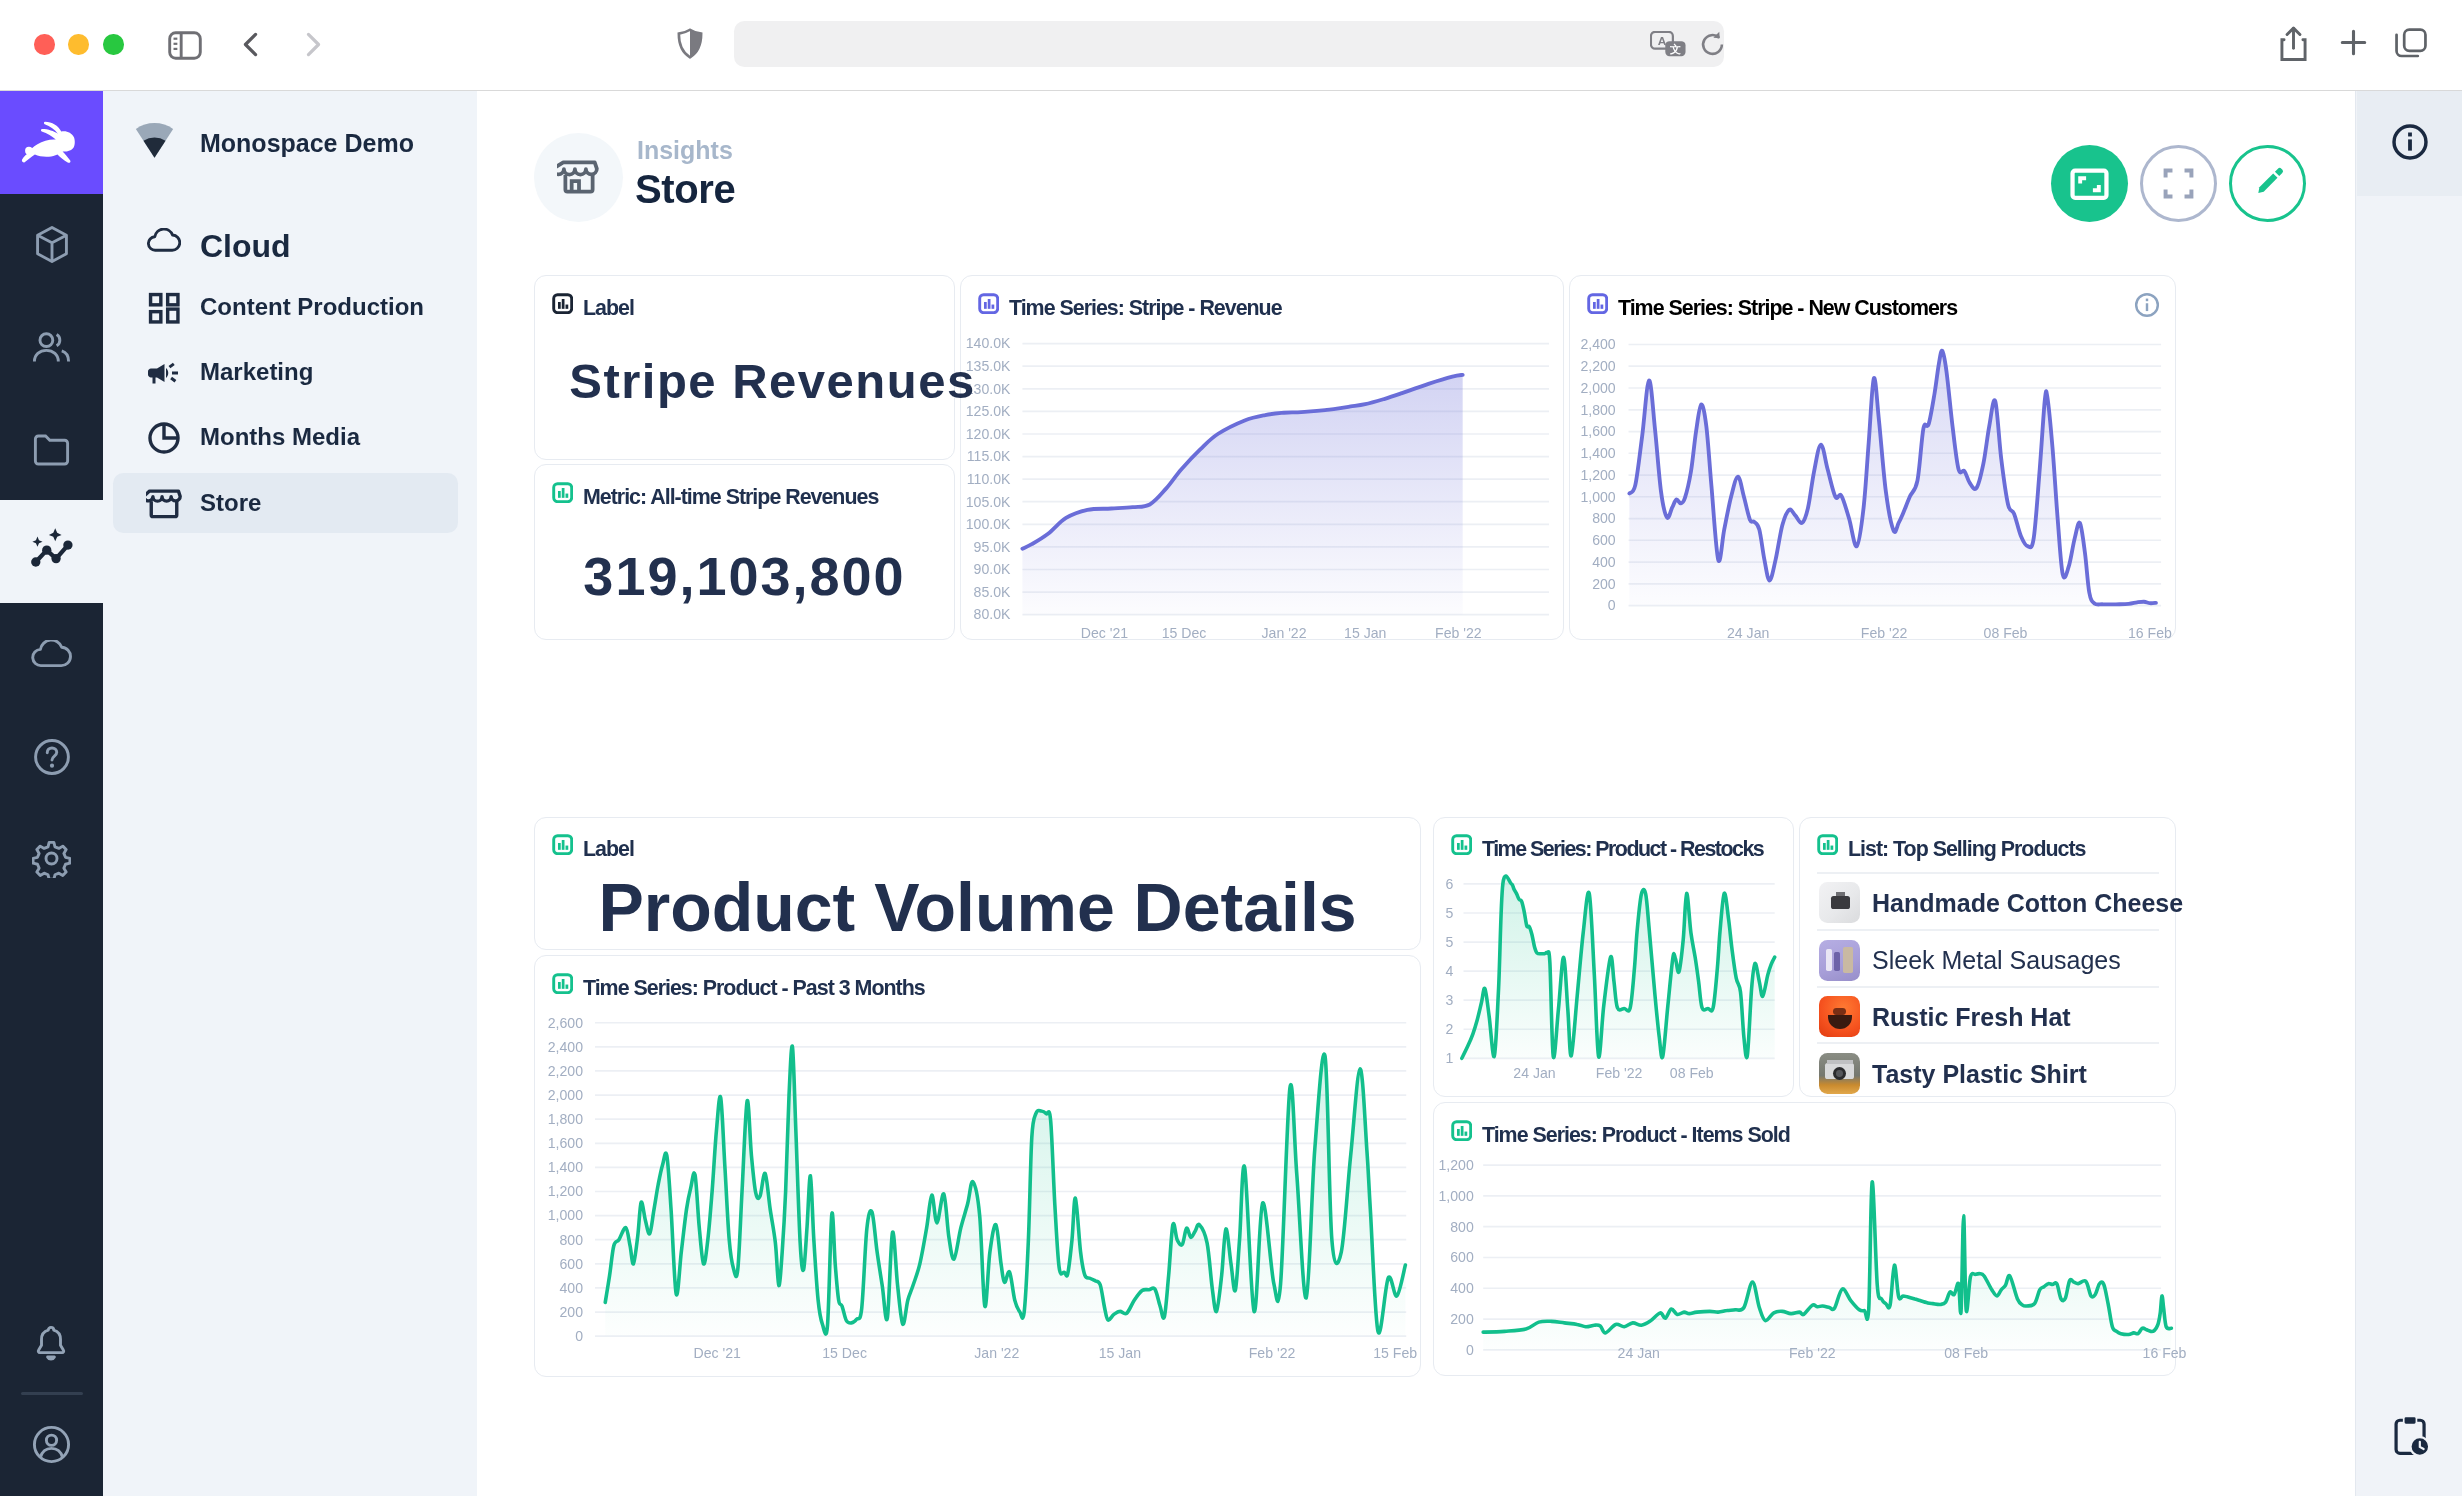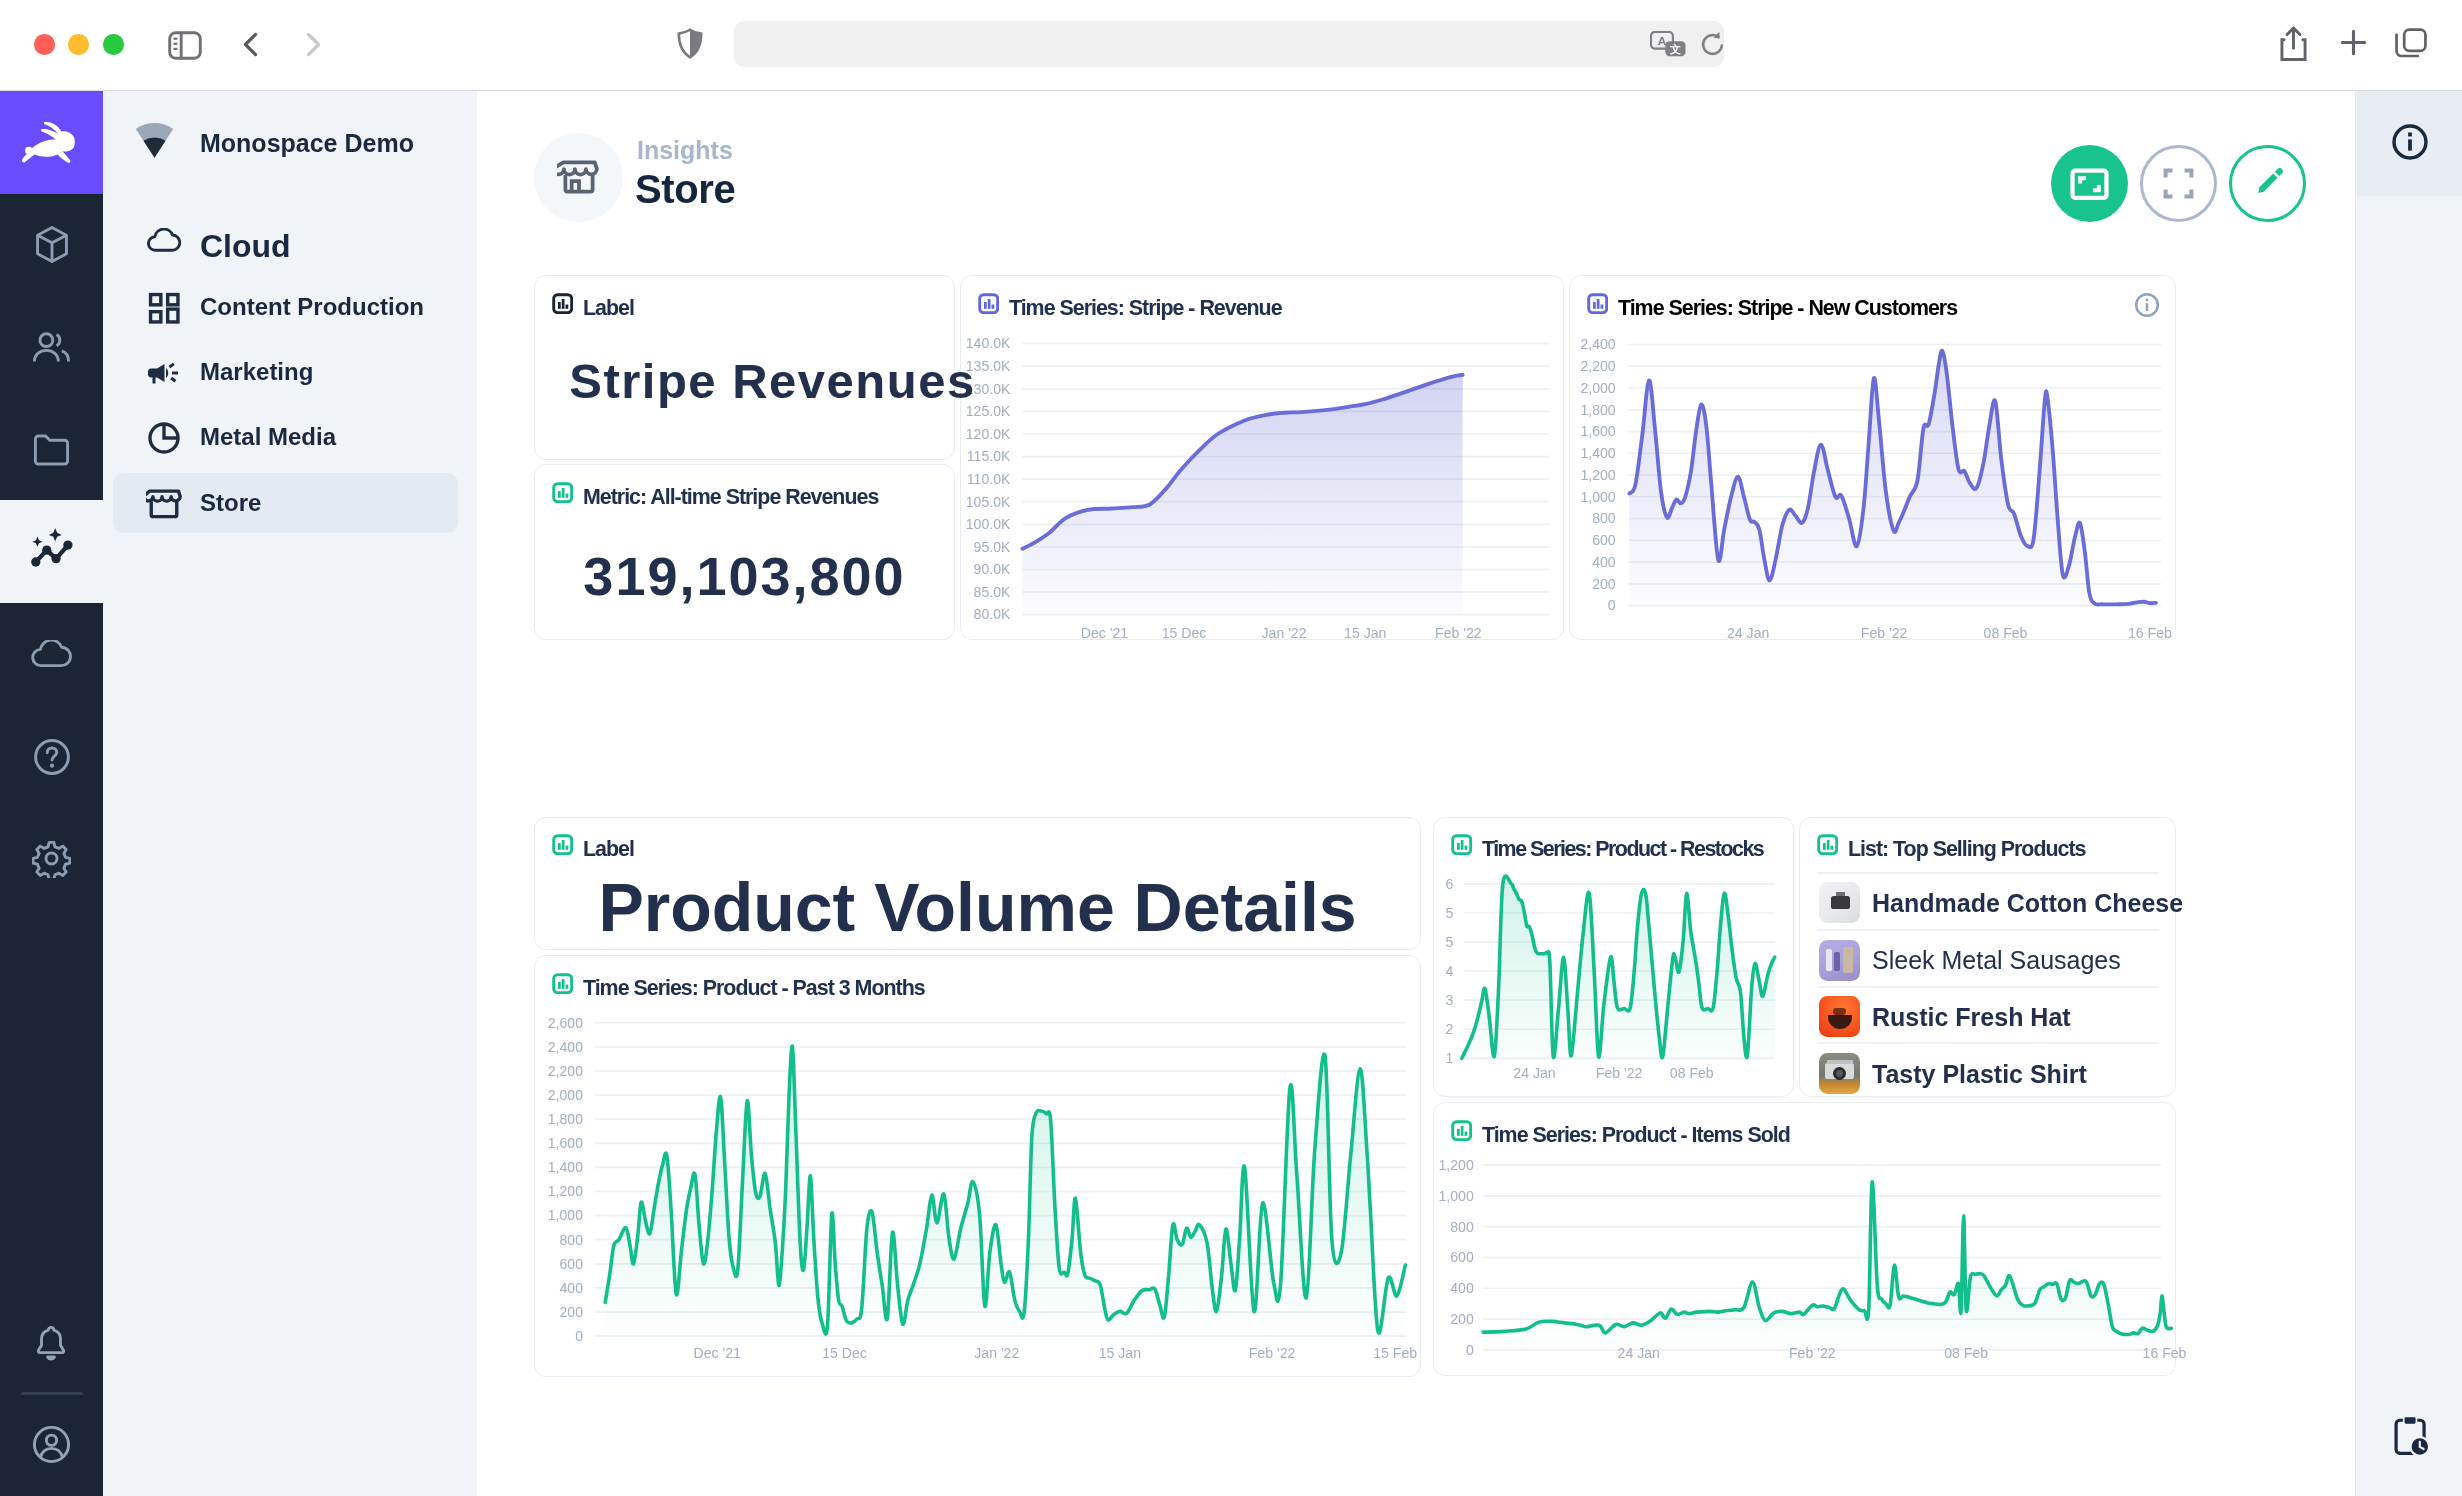--- a/index.html
+++ b/index.html
@@ -143,21 +143,21 @@
     </svg>
     <div class="abs" style="left:200px;top:293px;font-size:24px;font-weight:600;color:#1A2940">Content Production</div>
 <svg class="abs" style="left:145px;top:355px" width="36" height="36" viewBox="0 0 24 24">
       <path fill="#1F2C42" d="M18 13 v-2 h4 v2 h-4 z m-1.2 3.1 l2.9 2.2 1.2 -1.6 -2.9 -2.2 -1.2 1.6 z m3 -9.4 l-1.2 -1.6 -2.9 2.2 1.2 1.6 2.9 -2.2 z M4 9 c-1.1 0 -2 0.9 -2 2 v2 c0 1.1 0.9 2 2 2 h1 v4 h2 v-4 h1 l5 3 V6 L8 9 H4 z m11.5 3 c0 -1.33 -0.58 -2.53 -1.5 -3.35 v6.69 c0.92 -0.81 1.5 -2.01 1.5 -3.34 z"></path>
     </svg>
     <div class="abs" style="left:200px;top:358px;font-size:24px;font-weight:600;color:#1A2940">Marketing</div>
 <svg class="abs" style="left:147px;top:421px" width="34" height="34" viewBox="0 0 40 40">
       <circle cx="20" cy="20" r="16.5" fill="none" stroke="#1F2C42" stroke-width="4"></circle>
       <path d="M20 3.5 V20 H36.5" fill="none" stroke="#1F2C42" stroke-width="4"></path>
     </svg>
-    <div class="abs" style="left:200px;top:423px;font-size:24px;font-weight:600;color:#1A2940">Metal Media</div>
+    <div class="abs" style="left:200px;top:423px;font-size:24px;font-weight:600;color:#1A2940">Months Media</div>
 <svg class="abs" style="left:146px;top:486px" width="36" height="34" viewBox="0 0 42 40">
       <g fill="none" stroke="#1F2C42" stroke-width="4">
         <path d="M6 18 V34 a2 2 0 0 0 2 2 H34 a2 2 0 0 0 2 -2 V18"></path>
         <path d="M4 6 H38 L40 12 a5.3 5.3 0 0 1 -10.6 0.5 a5.3 5.3 0 0 1 -10.7 0 a5.3 5.3 0 0 1 -10.7 0 a5.3 5.3 0 0 1 -10.6 -0.5 Z" stroke-linejoin="round"></path>
       </g>
     </svg>
     <div class="abs" style="left:200px;top:489px;font-size:24px;font-weight:600;color:#1A2940">Store</div>
 
 <div class="abs" style="left:477px;top:91px;width:1878px;height:1405px;background:#FFFFFF"></div>
 <div class="abs" style="left:534px;top:133px;width:89px;height:89px;border-radius:50%;background:#F3F7FA"></div>

